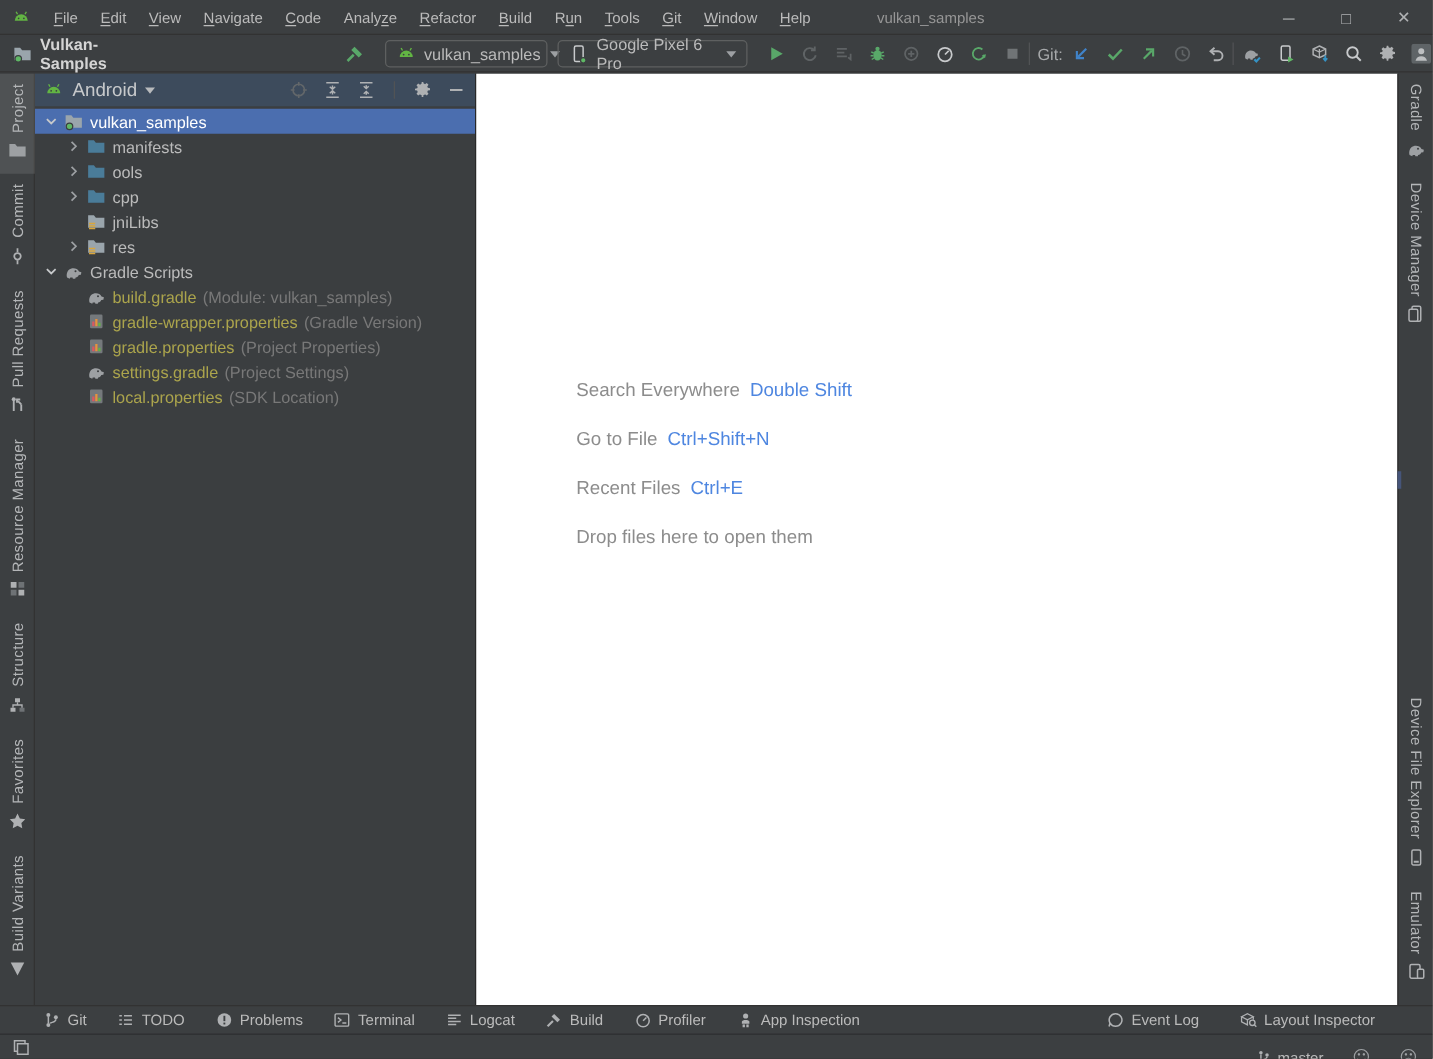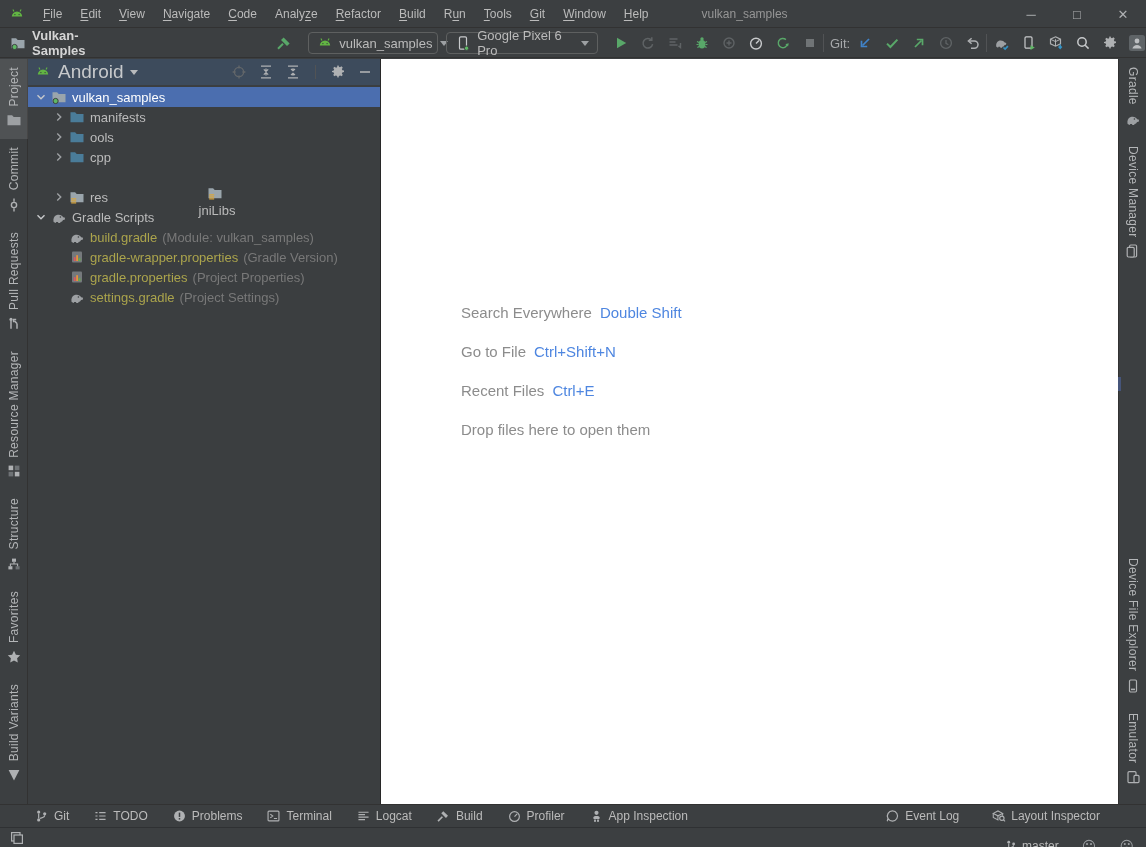--- a/index.html
+++ b/index.html
@@ -37,21 +37,21 @@
   .tool-btn { display:flex; flex-direction:column; align-items:center; gap:5px; padding:8px 0 10px 0; width:28px; cursor:default; }
   .tool-btn.active { background:rgba(255,255,255,0.10); }
   .tool-btn .vlabel { writing-mode:vertical-rl; transform:rotate(180deg); color:#B4B6B8; font-size:12px; letter-spacing:0.3px; }
   .strip.right .tool-btn .vlabel { transform:none; }
   .strip .spacer { flex:1; }
   .strip-mark { position:absolute; left:-1px; top:318px; width:3px; height:14px; background:#46557A; }
 
   
   .project-panel { width:353px; background:#3B3E40; border-right:1px solid #282828; display:flex; flex-direction:column; }
   .panel-header { height:26px; background:#3D4B5C; display:flex; align-items:center; padding:0 6px; gap:6px; flex:0 0 26px; }
-  .panel-header .ph-label { color:#C7C9CB; font-size:19px; }
+  .panel-header .ph-label { color:#C7C9CB; font-size:15px; }
   .panel-header .caret { width:0; height:0; border-left:4px solid transparent; border-right:4px solid transparent; border-top:5px solid #B8BABC; }
   .ph-actions { margin-left:auto; display:flex; align-items:center; gap:9px; }
   .tree { padding-top:2px; }
   .tree-row { height:20px; display:flex; align-items:center; font-size:13px; white-space:nowrap; }
   .tree-row.selected { background:#4B6EAF; color:#FFFFFF; }
   .tree-row .chev { width:18px; display:inline-flex; justify-content:center; flex:0 0 18px; }
   .tree-row .ticon { width:18px; display:inline-flex; justify-content:center; flex:0 0 18px; }
   .tree-row .tname { margin-left:4px; }
   .tree-row .tname.file { color:#ABA44C; }
   .tree-row.selected .tname { color:#FFFFFF; }
@@ -442,21 +442,21 @@
                 <path d="M6 4l4 4-4 4" stroke="#9DA0A3" stroke-width="1.6" fill="none"></path>
               </svg>
             </span>
             <span class="ticon">
               <svg width="16" height="16" viewBox="0 0 16 16" fill="none" xmlns="http://www.w3.org/2000/svg">
                 <path d="M1.5 3.2h4.6l1.6 1.9h6.8v8.1H1.5z" fill="#4A7C99"></path>
               </svg>
             </span>
             <span class="tname">cpp</span>
           </div>
-          <div class="tree-row" style="padding-left: 22px; flex-direction: column;">
+          <div class="tree-row" style="padding-left: 22px;">
             <span class="chev"></span>
             <span class="ticon">
               <svg width="16" height="16" viewBox="0 0 16 16" fill="none" xmlns="http://www.w3.org/2000/svg">
                 <path d="M1.5 3.2h4.6l1.6 1.9h6.8v8.1H1.5z" fill="#9AA5AC"></path>
                 <path d="M2.2 9.8h5M2.2 11.8h5M2.2 13.8h5" stroke="#D9A63C" stroke-width="1.3"></path>
               </svg>
             </span>
             <span class="tname">jniLibs</span>
           </div>
           <div class="tree-row" style="padding-left: 22px;">
@@ -527,20 +527,33 @@
           <div class="tree-row" style="padding-left: 22px;">
             <span class="chev"></span>
             <span class="ticon">
               <svg width="16" height="16" viewBox="0 0 16 16" fill="none" xmlns="http://www.w3.org/2000/svg">
                 <path d="M2.6 13c-.7-3 .3-6 3.1-7 2.6-.9 5.4 0 6.5 2.2l1.9.5-.4 2.1-1.7.1c-.4 1.1-1.3 1.9-2.5 2.1l-.3 1h-1.9l-.3-1H5.2l-.4 1z" fill="#9DA0A3"></path>
                 <circle cx="9.4" cy="8" r=".8" fill="#3B3E40"></circle>
               </svg>
             </span>
             <span class="tname file">settings.gradle</span>
             <span class="tann">(Project Settings)</span>
+          </div>
+          <div class="tree-row" style="padding-left: 22px;">
+            <span class="chev"></span>
+            <span class="ticon">
+              <svg width="16" height="16" viewBox="0 0 16 16" fill="none" xmlns="http://www.w3.org/2000/svg">
+                <rect x="3" y="2.5" width="10" height="11" rx="1" fill="#75797C"></rect>
+                <rect x="4.8" y="8.2" width="1.8" height="3.8" fill="#DB5860"></rect>
+                <rect x="7.2" y="6.2" width="1.8" height="5.8" fill="#E8923C"></rect>
+                <rect x="9.6" y="9.2" width="1.8" height="2.8" fill="#62B543"></rect>
+              </svg>
+            </span>
+            <span class="tname file">local.properties</span>
+            <span class="tann">(SDK Location)</span>
           </div>
         </div>
     </div>
 
     <div class="editor">
       <div class="shortcuts" id="shortcuts">
           <div class="shortcut-row">
             <span class="sc-label">Search Everywhere</span>
             <span class="sc-keys">Double Shift</span>
           </div>

